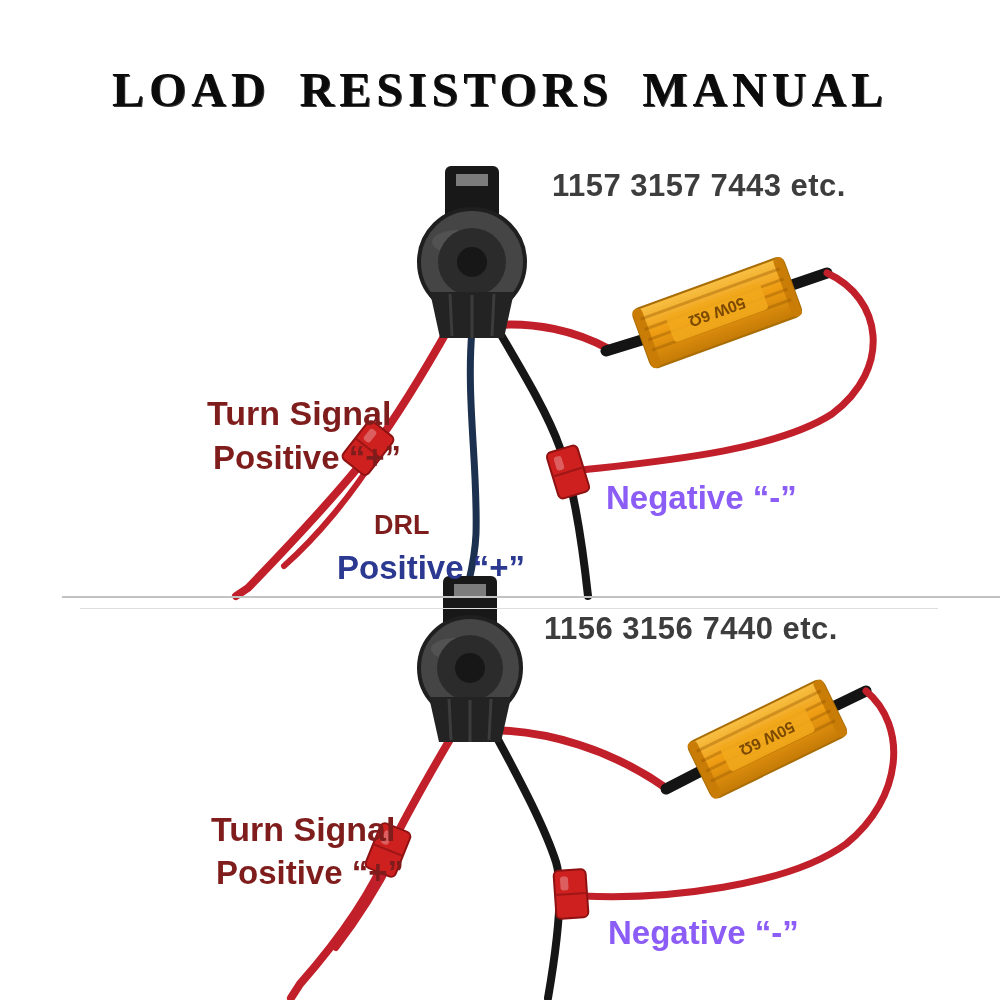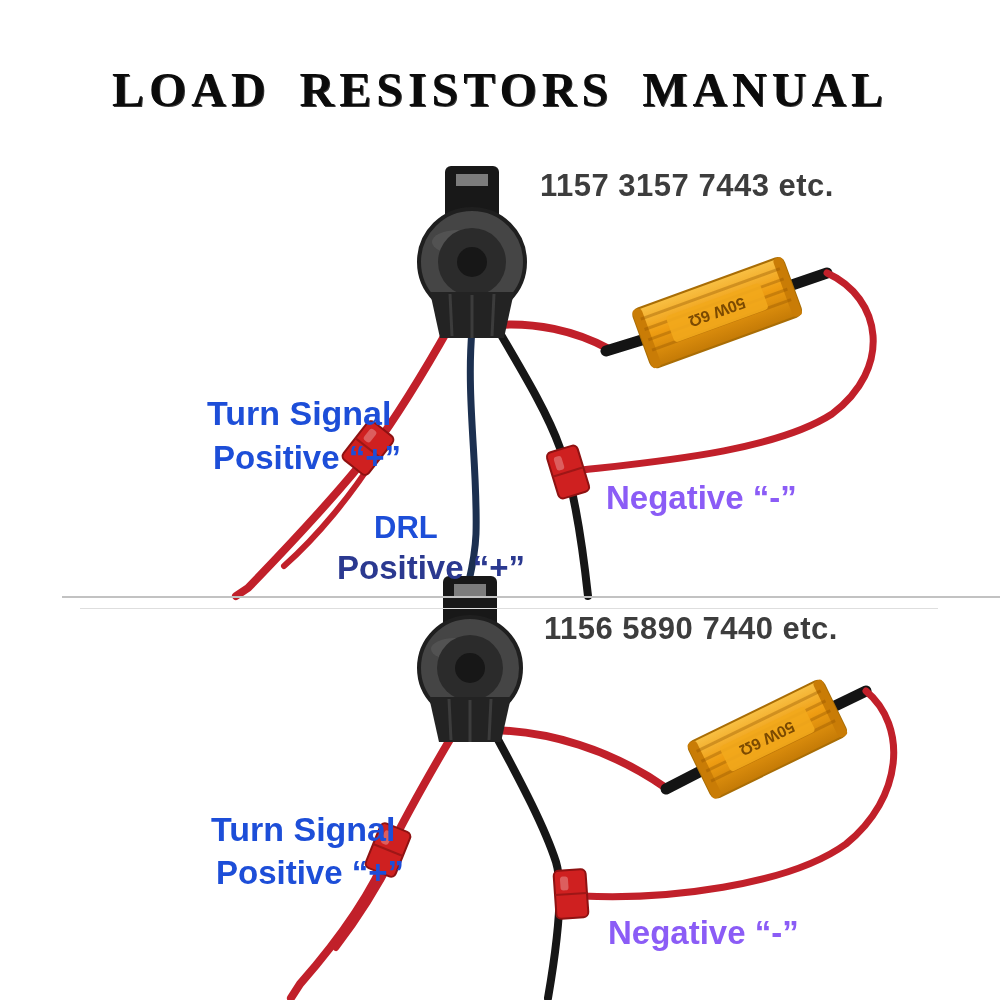--- a/index.html
+++ b/index.html
@@ -4,27 +4,27 @@
 <style>
   html,body{margin:0;padding:0;background:#fff;}
   #page{position:relative;width:1000px;height:1000px;background:#ffffff;overflow:hidden;
         font-family:"Liberation Sans",sans-serif;}
   #title{position:absolute;top:30px;left:0;width:1000px;text-align:center;
          font-family:"Liberation Serif",serif;font-weight:700;font-size:48px;
          letter-spacing:5px;word-spacing:12px;color:#0b0b0b;
          text-shadow:1px 1px 0 #3a3a3a;}
   svg{position:absolute;top:0;left:0;}
   .label{position:absolute;font-weight:bold;white-space:nowrap;line-height:1;}
-  .red{color:#1d4ed8;}
+  .red{color:#7f1d1d;}
   .blue{color:#2b3990;}
   .gray{color:#8b5cf6;}
   .heading{color:#3d3d3d;font-size:31px;letter-spacing:0.5px;}
   .big{font-size:34px;}
   .mid{font-size:33px;}
-  .drl{font-size:31px;}
+  .drl{font-size:27px;}
   .divider{position:absolute;background:#c2c2c2;}
   .divider2{position:absolute;background:#dedede;}
 </style>
 </head>
 <body>
 
 <div id="page">
 
   <h1 id="title">LOAD RESISTORS MANUAL</h1>
 
@@ -127,30 +127,30 @@
         <rect x="-16" y="-24" width="32" height="48" rx="5" fill="#cf2020" stroke="#8e1212" stroke-width="2"></rect>
         <path d="M-16,0 L16,0" stroke="#9e1616" stroke-width="2"></path>
         <rect x="-10" y="-18" width="8" height="14" rx="3" fill="rgba(255,255,255,0.28)"></rect>
       </g>
     </g>
   </svg>
 
   <div class="divider" style="top:596px;left:62px;width:938px;height:2px;"></div>
   <div class="divider2" style="top:608px;left:80px;width:858px;height:1px;"></div>
 
-  <div class="label heading" style="left:540px;top:170px;">1157 3157 7443 etc.</div>
+  <div class="label heading" style="left:552px;top:170px;">1157 3157 7443 etc.</div>
 
   <div class="label red big" style="left:207px;top:396px;">Turn Signal</div>
   <div class="label red mid" style="left:213px;top:441px;">Positive “+”</div>
 
   <div class="label red drl" style="left:374px;top:512px;">DRL</div>
   <div class="label blue mid" style="left:337px;top:551px;">Positive “+”</div>
 
   <div class="label gray mid" style="left:606px;top:481px;">Negative “-”</div>
 
-  <div class="label heading" style="left:544px;top:613px;">1156 5890 7440 etc.</div>
+  <div class="label heading" style="left:544px;top:613px;">1156 3156 7440 etc.</div>
 
   <div class="label red big" style="left:211px;top:812px;">Turn Signal</div>
   <div class="label red mid" style="left:216px;top:856px;">Positive “+”</div>
 
   <div class="label gray mid" style="left:608px;top:916px;">Negative “-”</div>
 
 </div>
 
 </body></html>

